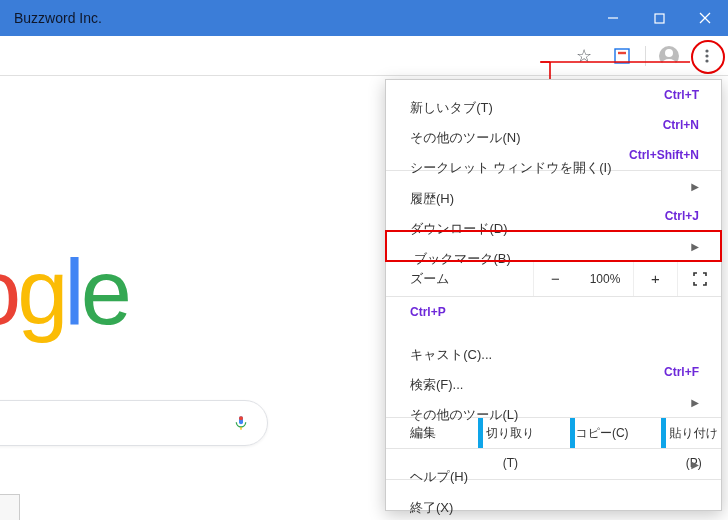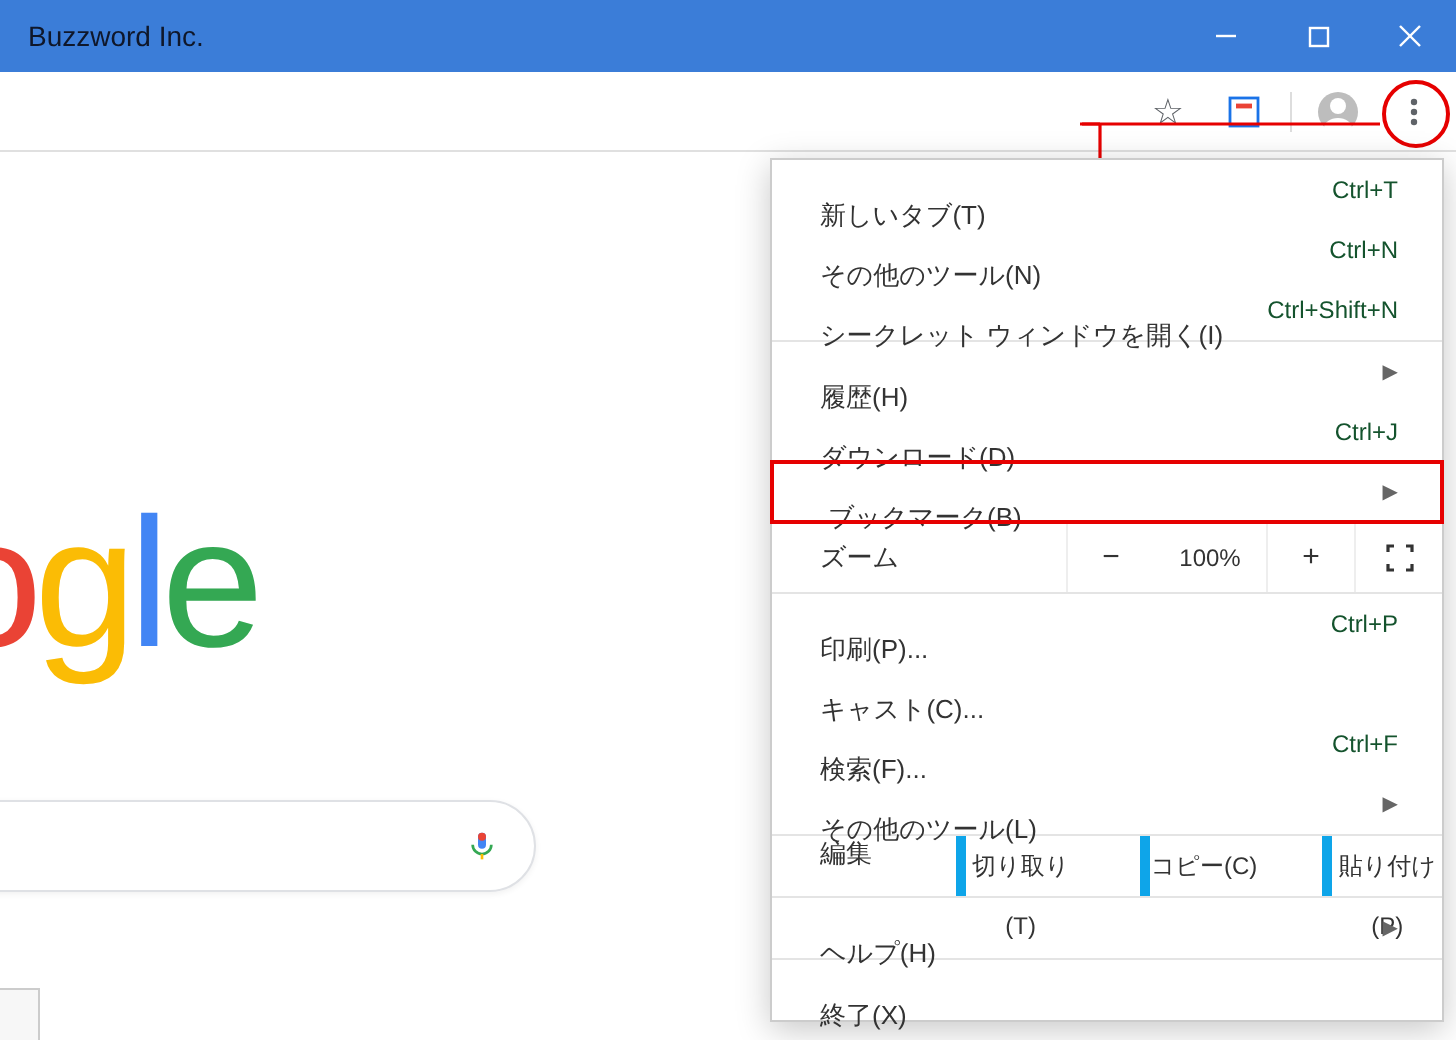--- a/index.html
+++ b/index.html
@@ -24,33 +24,33 @@
     .google-logo .g1 { color: #34a853; }
 
     .searchbar { position: absolute; left: -30px; top: 400px; width: 298px; height: 46px; border: 1px solid #dfe1e5; border-radius: 24px; display: flex; align-items: center; justify-content: flex-end; padding-right: 18px; box-shadow: 0 1px 3px rgba(0,0,0,.06); }
     .mic { width: 16px; height: 22px; }
 
     .bottombar { position: absolute; left: 0; bottom: 0; width: 20px; height: 26px; border: 1px solid #ccc; border-left: none; border-bottom: none; background: #f7f7f7; }
 
     .menu { position: absolute; right: 6px; top: 79px; width: 337px; background: #fff; border: 1px solid #ccc; box-shadow: 0 4px 16px rgba(0,0,0,.22); font-size: 13px; color: #333; }
     .menu-row { display: flex; align-items: center; height: 30px; padding-left: 24px; padding-right: 22px; }
     .menu-row .label { flex: 1; margin-top: 26px; }
-    .menu-row .shortcut { color: #14532d; font-size: 12px; }
+    .menu-row .shortcut { color: #6d28d9; font-size: 12px; font-weight: bold; }
     .menu-row .arrow { color: #666; font-size: 10px; margin-left: auto; }
     .menu-sep { height: 1px; background: #e4e4e4; }
     .menu-row.highlight { outline: 2px solid #e60000; outline-offset: -1px; padding-left: 28px; }
 
     .zoom-row { display: flex; align-items: center; height: 34px; }
     .zoom-row .zlabel { padding-left: 24px; flex: 1; }
     .zoom-row .zbtn { width: 44px; text-align: center; border-left: 1px solid #eee; height: 34px; line-height: 34px; font-size: 15px; }
     .zoom-row .zval { width: 56px; text-align: center; font-size: 12px; height: 34px; line-height: 34px; }
     .zoom-row .fullscreen { width: 44px; display: flex; align-items: center; justify-content: center; border-left: 1px solid #eee; height: 34px; }
     .fullscreen svg { width: 14px; height: 14px; }
 
-    .edit-row { display: flex; height: 30px; gap: 32px; }
+    .edit-row { display: flex; align-items: center; height: 30px; gap: 32px; }
     .edit-row .elabel { padding-left: 24px; flex: 0 0 60px; }
     .edit-row .ebtn { flex: 1; text-align: center; border-left: 5px solid #0ea5e9; height: 30px; line-height: 30px; font-size: 12px; }
 
     .annot-arrow { position: absolute; pointer-events: none; }
   </style>
 </head>
 <body>
 
 <div class="titlebar">
   <span>Buzzword Inc.</span>
@@ -166,21 +166,20 @@
     <span class="fullscreen">
       <svg viewBox="0 0 14 14">
         <path d="M1 4V1h3 M10 1h3v3 M13 10v3h-3 M4 13H1v-3" fill="none" stroke="#333" stroke-width="1.6"></path>
       </svg>
     </span>
   </div>
 
   <div class="menu-sep"></div>
 
   <div class="menu-row">
-    <span class="label">印刷(P)...</span>
     <span class="shortcut">Ctrl+P</span>
   </div>
   <div class="menu-row">
     <span class="label">キャスト(C)...</span>
   </div>
   <div class="menu-row">
     <span class="label">検索(F)...</span>
     <span class="shortcut">Ctrl+F</span>
   </div>
   <div class="menu-row">

